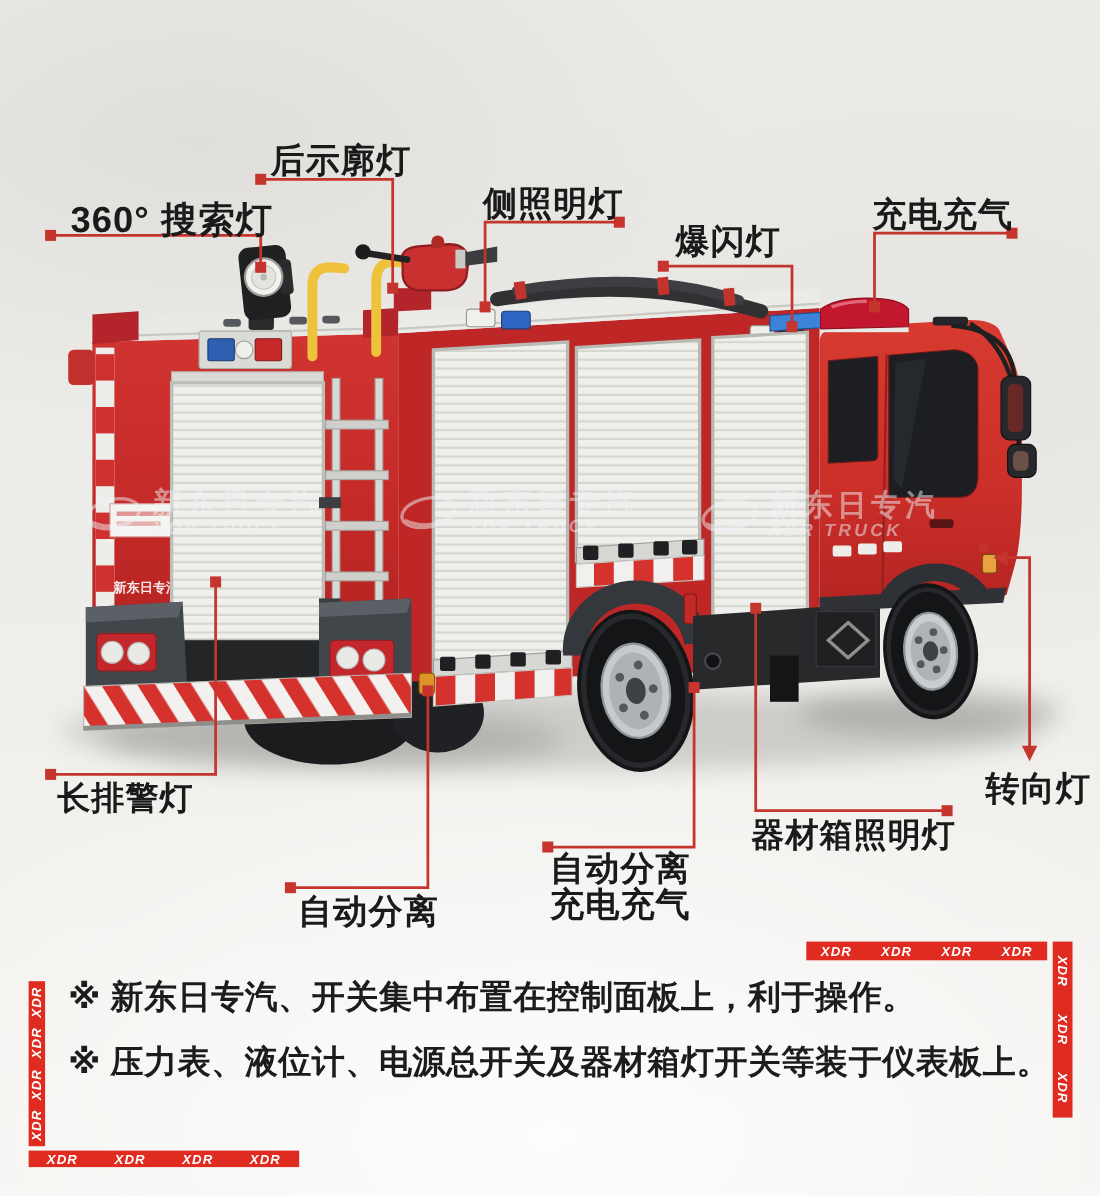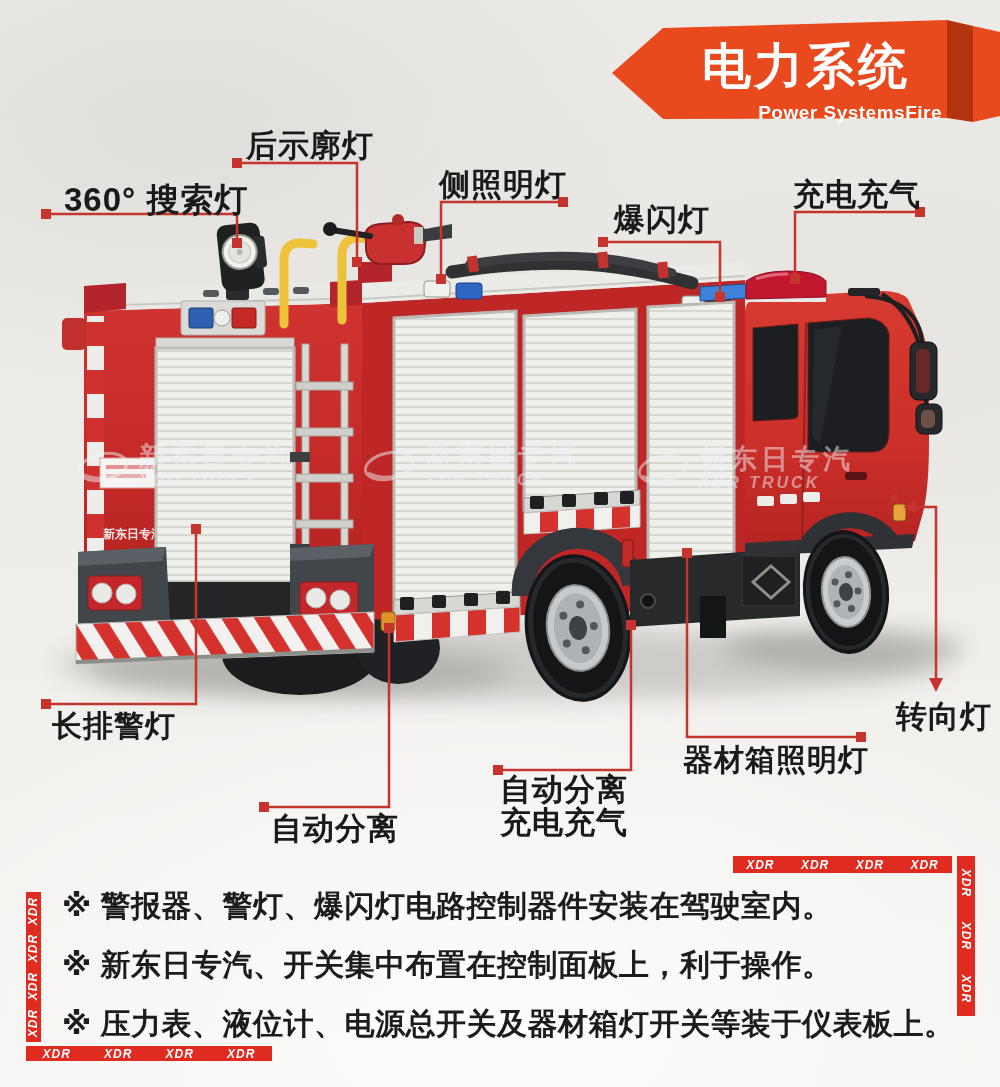--- a/index.html
+++ b/index.html
@@ -401,29 +401,20 @@
   <div class="callout c-lightbar">充电充气</div>
   <div class="callout c-pump">长排警灯</div>
   <div class="callout c-sidemarker">自动分离</div>
   <div class="callout c-auto">
     <div>自动分离</div>
     <div>充电充气</div>
   </div>
   <div class="callout c-equip">器材箱照明灯</div>
   <div class="callout c-turn">转向灯</div>
 
-  <div class="abs banner">
-    <svg width="400" height="112" viewBox="0 0 400 112">
-      <polygon points="12,57 63,12 347,4 347,102 63,103" fill="#e8491d"></polygon>
-      <polygon points="347,4 373,10 373,106 347,102" fill="#b53410"></polygon>
-      <polygon points="373,10 400,16 400,100 373,106" fill="#e8491d"></polygon>
-    </svg>
-    <div class="banner-title">电力系统</div>
-    <div class="banner-sub">Power SystemsFire</div>
-  </div>
 
   <div class="abs strip strip-h tr-h">
     <span>XDR</span>
     <span>XDR</span>
     <span>XDR</span>
     <span>XDR</span>
   </div>
   <div class="abs strip strip-v tr-v">
     <span>XDR</span>
     <span>XDR</span>
@@ -436,18 +427,17 @@
     <span>XDR</span>
   </div>
   <div class="abs strip strip-h bl-h">
     <span>XDR</span>
     <span>XDR</span>
     <span>XDR</span>
     <span>XDR</span>
   </div>
 
   <div class="abs notes">
-    <div class="note-line">※ 警报器、警灯、爆闪灯电路控制器件安装在驾驶室内。</div>
     <div class="note-line">※ 新东日专汽、开关集中布置在控制面板上，利于操作。</div>
     <div class="note-line">※ 压力表、液位计、电源总开关及器材箱灯开关等装于仪表板上。</div>
   </div>
 
 </div>
 
 </body></html>

